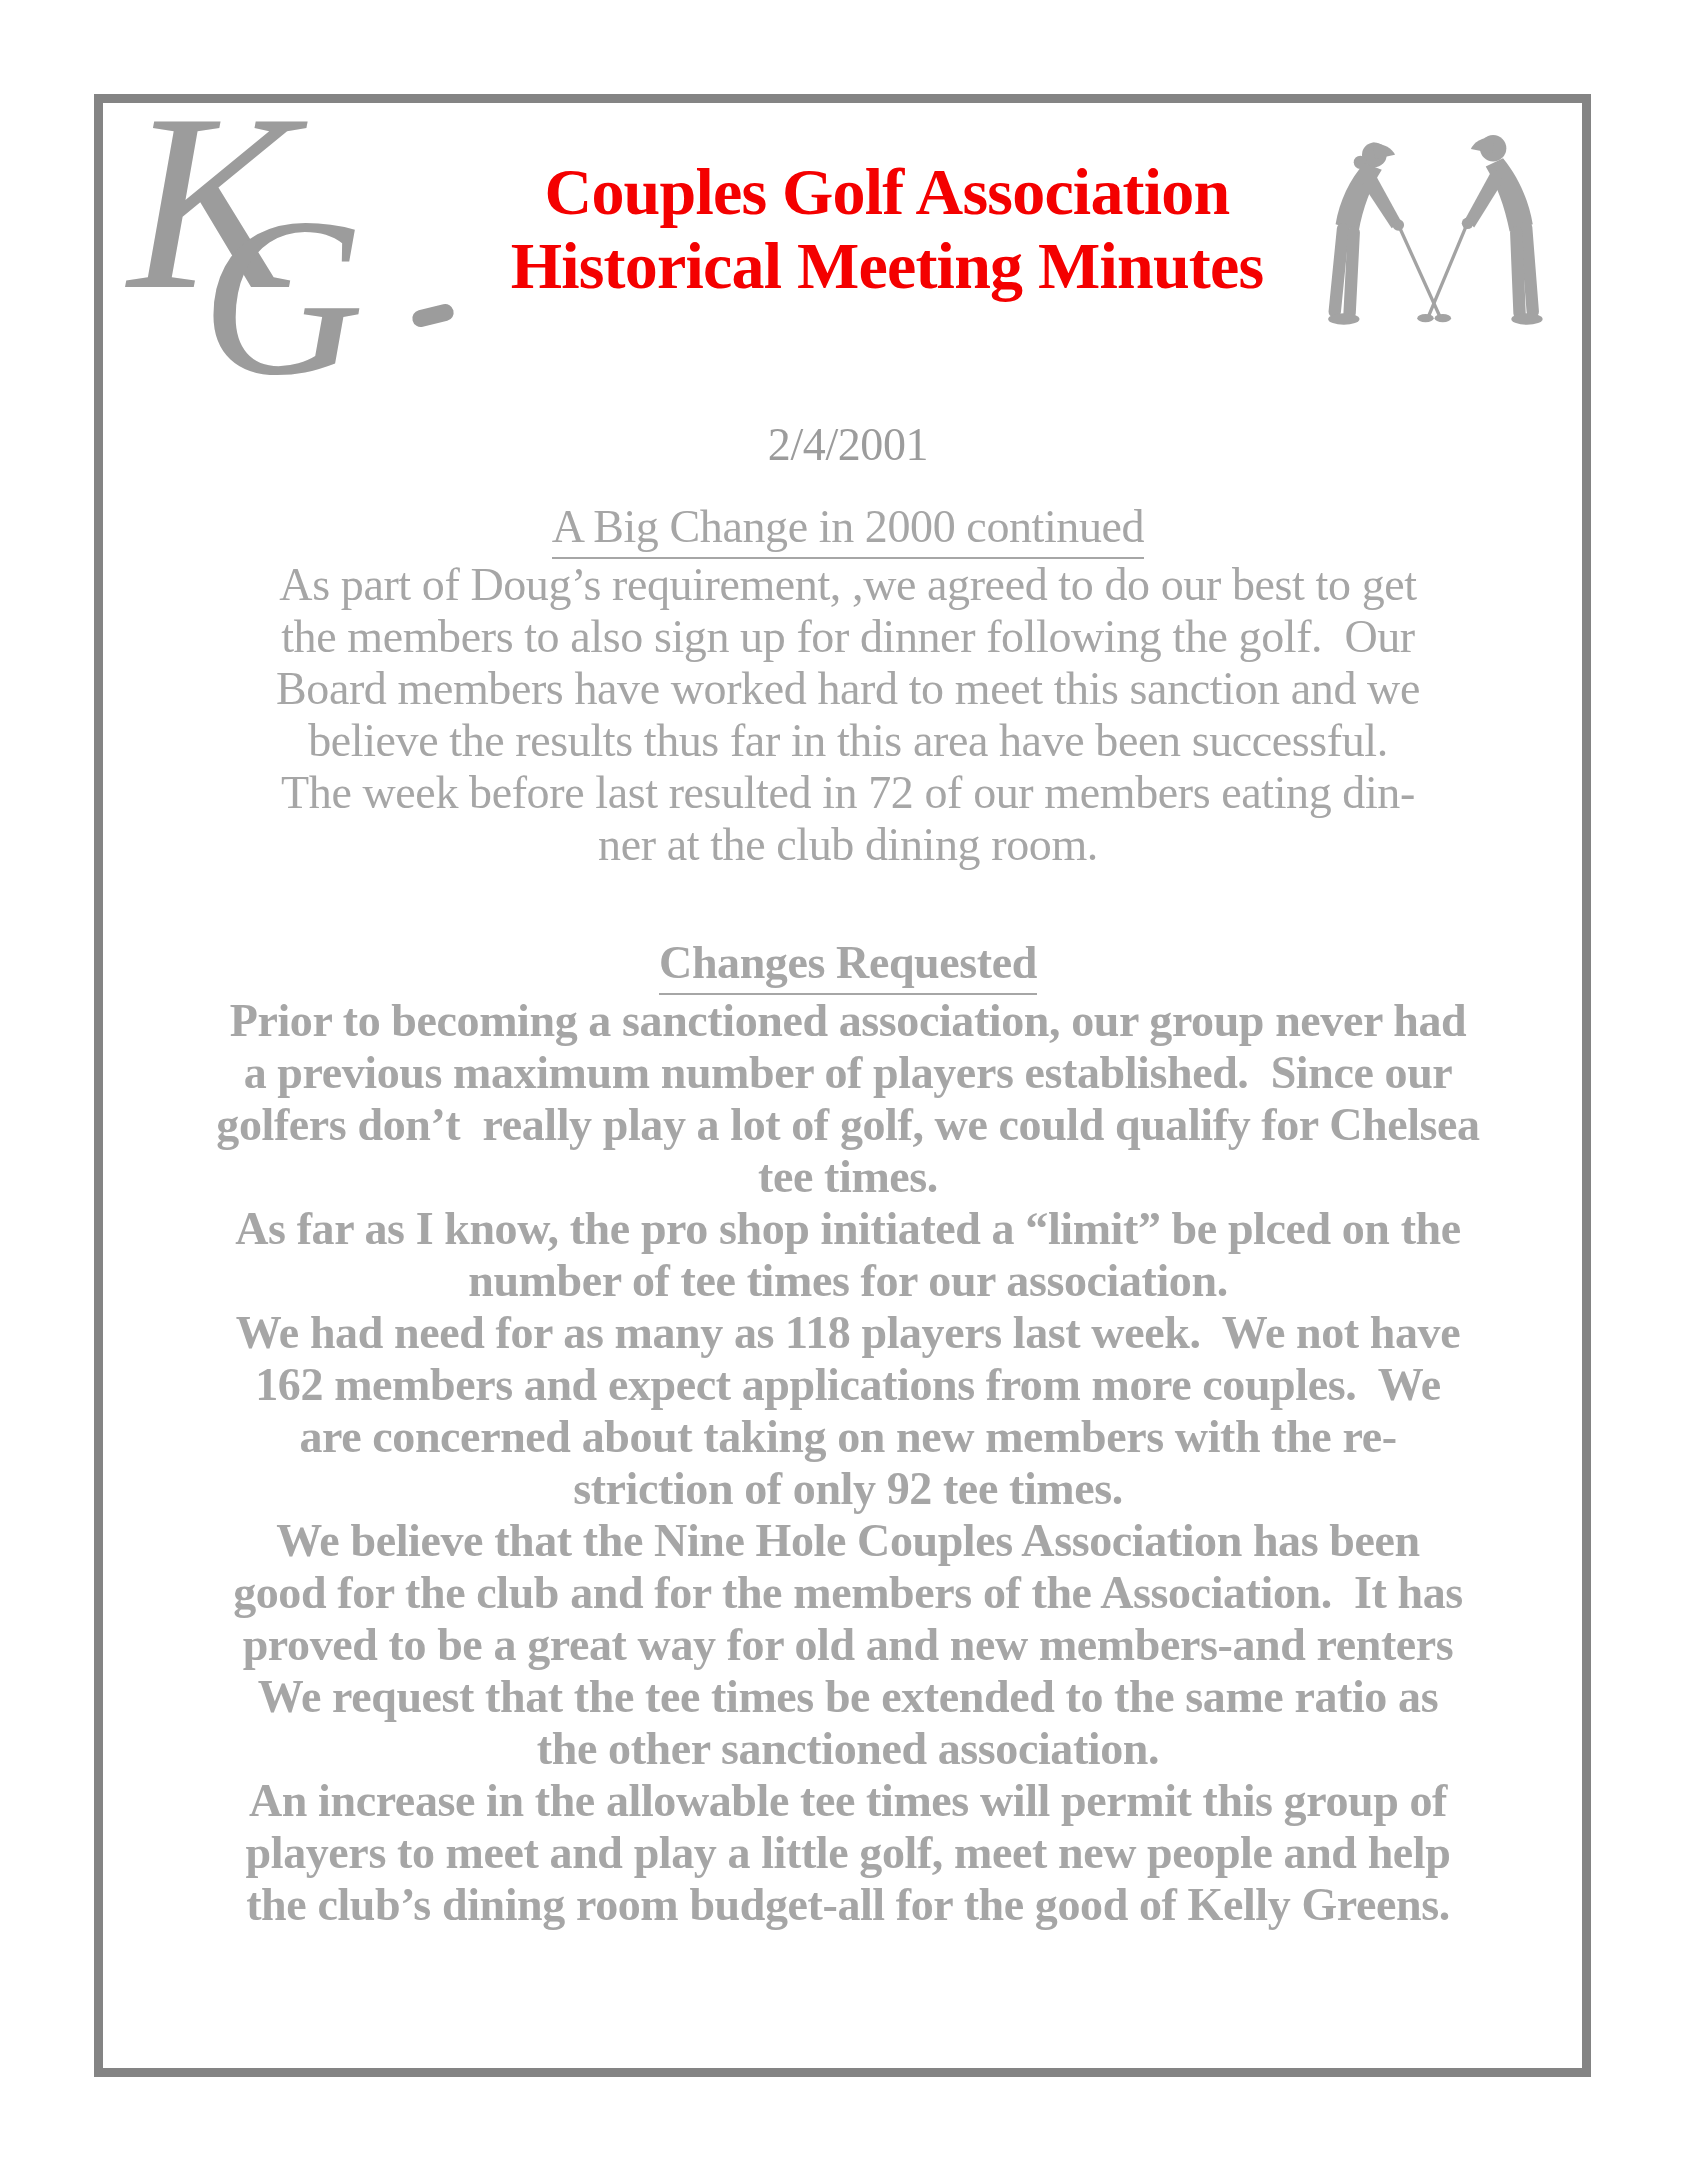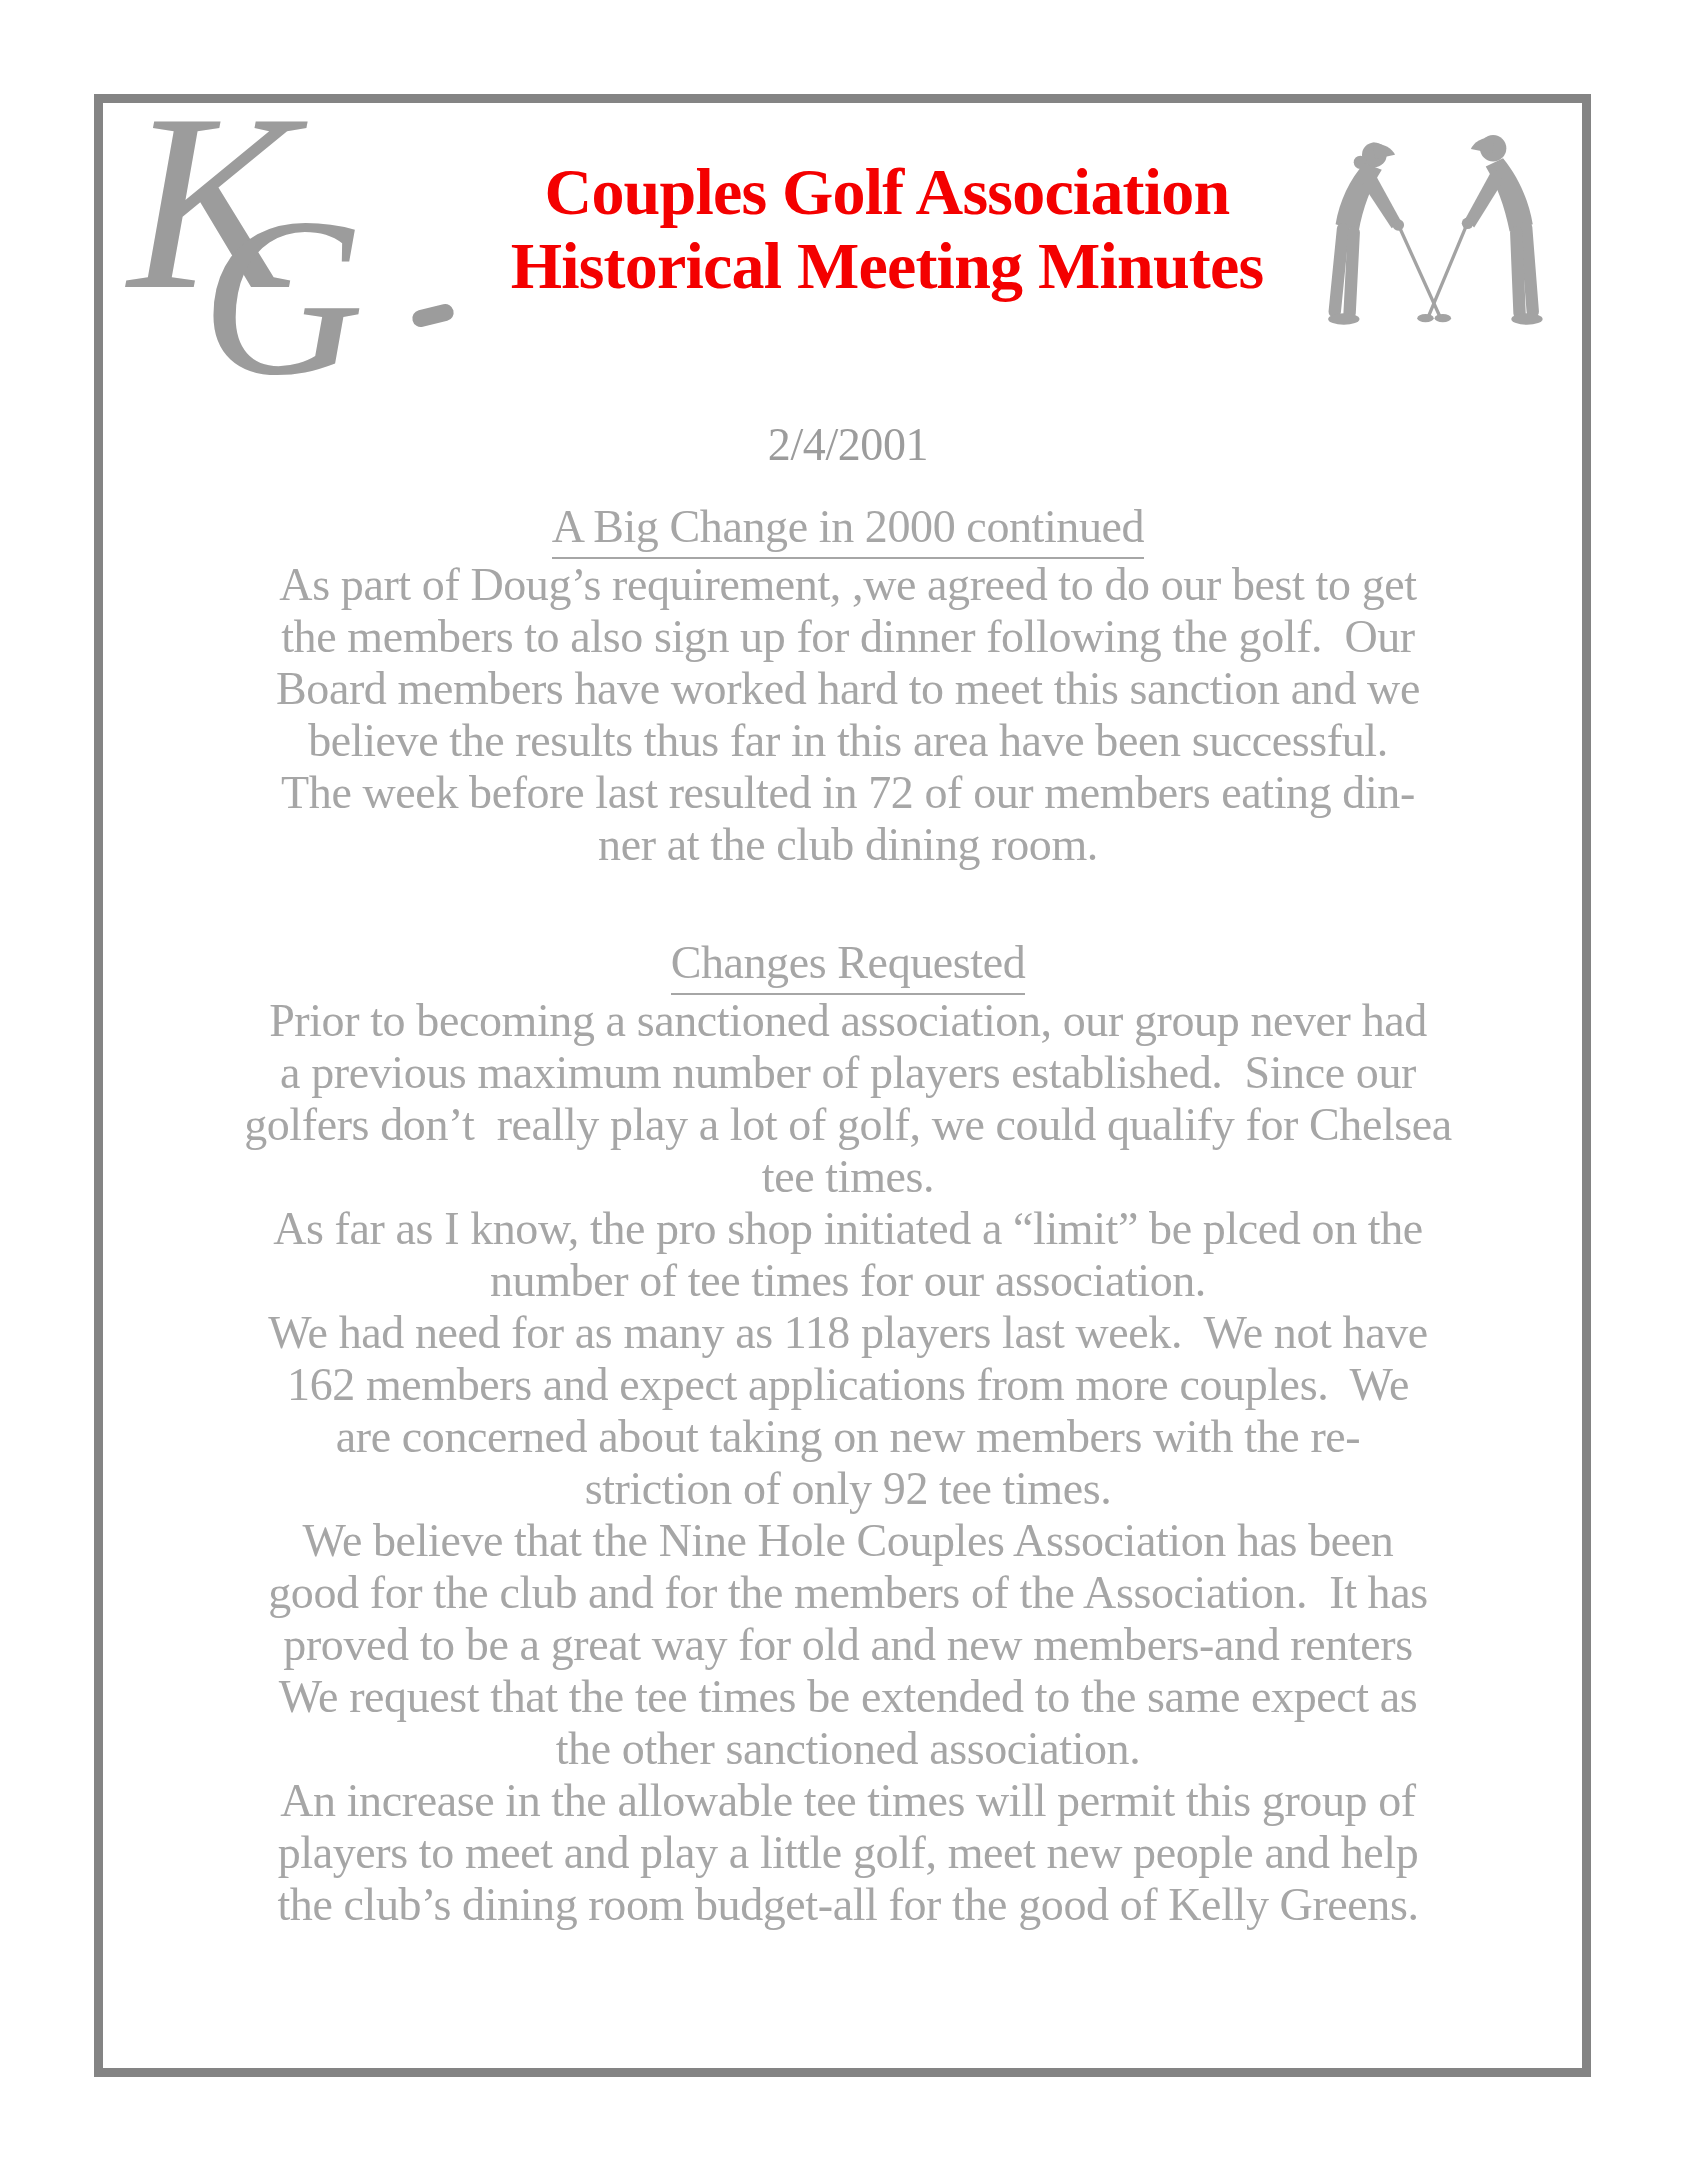--- a/index.html
+++ b/index.html
@@ -33,21 +33,21 @@
   .golfers *{fill:#a3a3a3;stroke:none;}
   .golfers .shaft{fill:none;stroke:#a3a3a3;stroke-width:4;stroke-linecap:round;}
   .golfers .limb{fill:none;stroke:#a3a3a3;stroke-width:15;stroke-linecap:round;}
   
   .doc-body{
     position:absolute;left:53px;top:316px;width:1384px;
     font-size:46px;line-height:52px;color:#a6a6a6;letter-spacing:-0.4px;text-align:center;
   }
   .date-line{color:#9c9c9c;margin-bottom:30px;white-space:pre;}
   .block{margin-top:0;}
-  .block + .block{margin-top:66px;}
+  .block + .block{margin-top:66px;font-weight:bold;}
   .section-heading{white-space:pre;}
   .section-heading span{
     display:inline-block;border-bottom:2.5px solid #a6a6a6;padding-bottom:4px;
   }
   .text-line{white-space:pre;}
 </style>
 </head>
 <body>
 
 <div class="frame">
@@ -109,21 +109,21 @@
           <div class="text-line">tee times.</div>
           <div class="text-line">As far as I know, the pro shop initiated a “limit” be plced on the</div>
           <div class="text-line">number of tee times for our association.</div>
           <div class="text-line">We had need for as many as 118 players last week.  We not have</div>
           <div class="text-line">162 members and expect applications from more couples.  We</div>
           <div class="text-line">are concerned about taking on new members with the re-</div>
           <div class="text-line">striction of only 92 tee times.</div>
           <div class="text-line">We believe that the Nine Hole Couples Association has been</div>
           <div class="text-line">good for the club and for the members of the Association.  It has</div>
           <div class="text-line">proved to be a great way for old and new members-and renters</div>
-          <div class="text-line">We request that the tee times be extended to the same expect as</div>
+          <div class="text-line">We request that the tee times be extended to the same ratio as</div>
           <div class="text-line">the other sanctioned association.</div>
           <div class="text-line">An increase in the allowable tee times will permit this group of</div>
           <div class="text-line">players to meet and play a little golf, meet new people and help</div>
           <div class="text-line">the club’s dining room budget-all for the good of Kelly Greens.</div>
         </div>
       </div>
   </div>
 
 </div>
 

